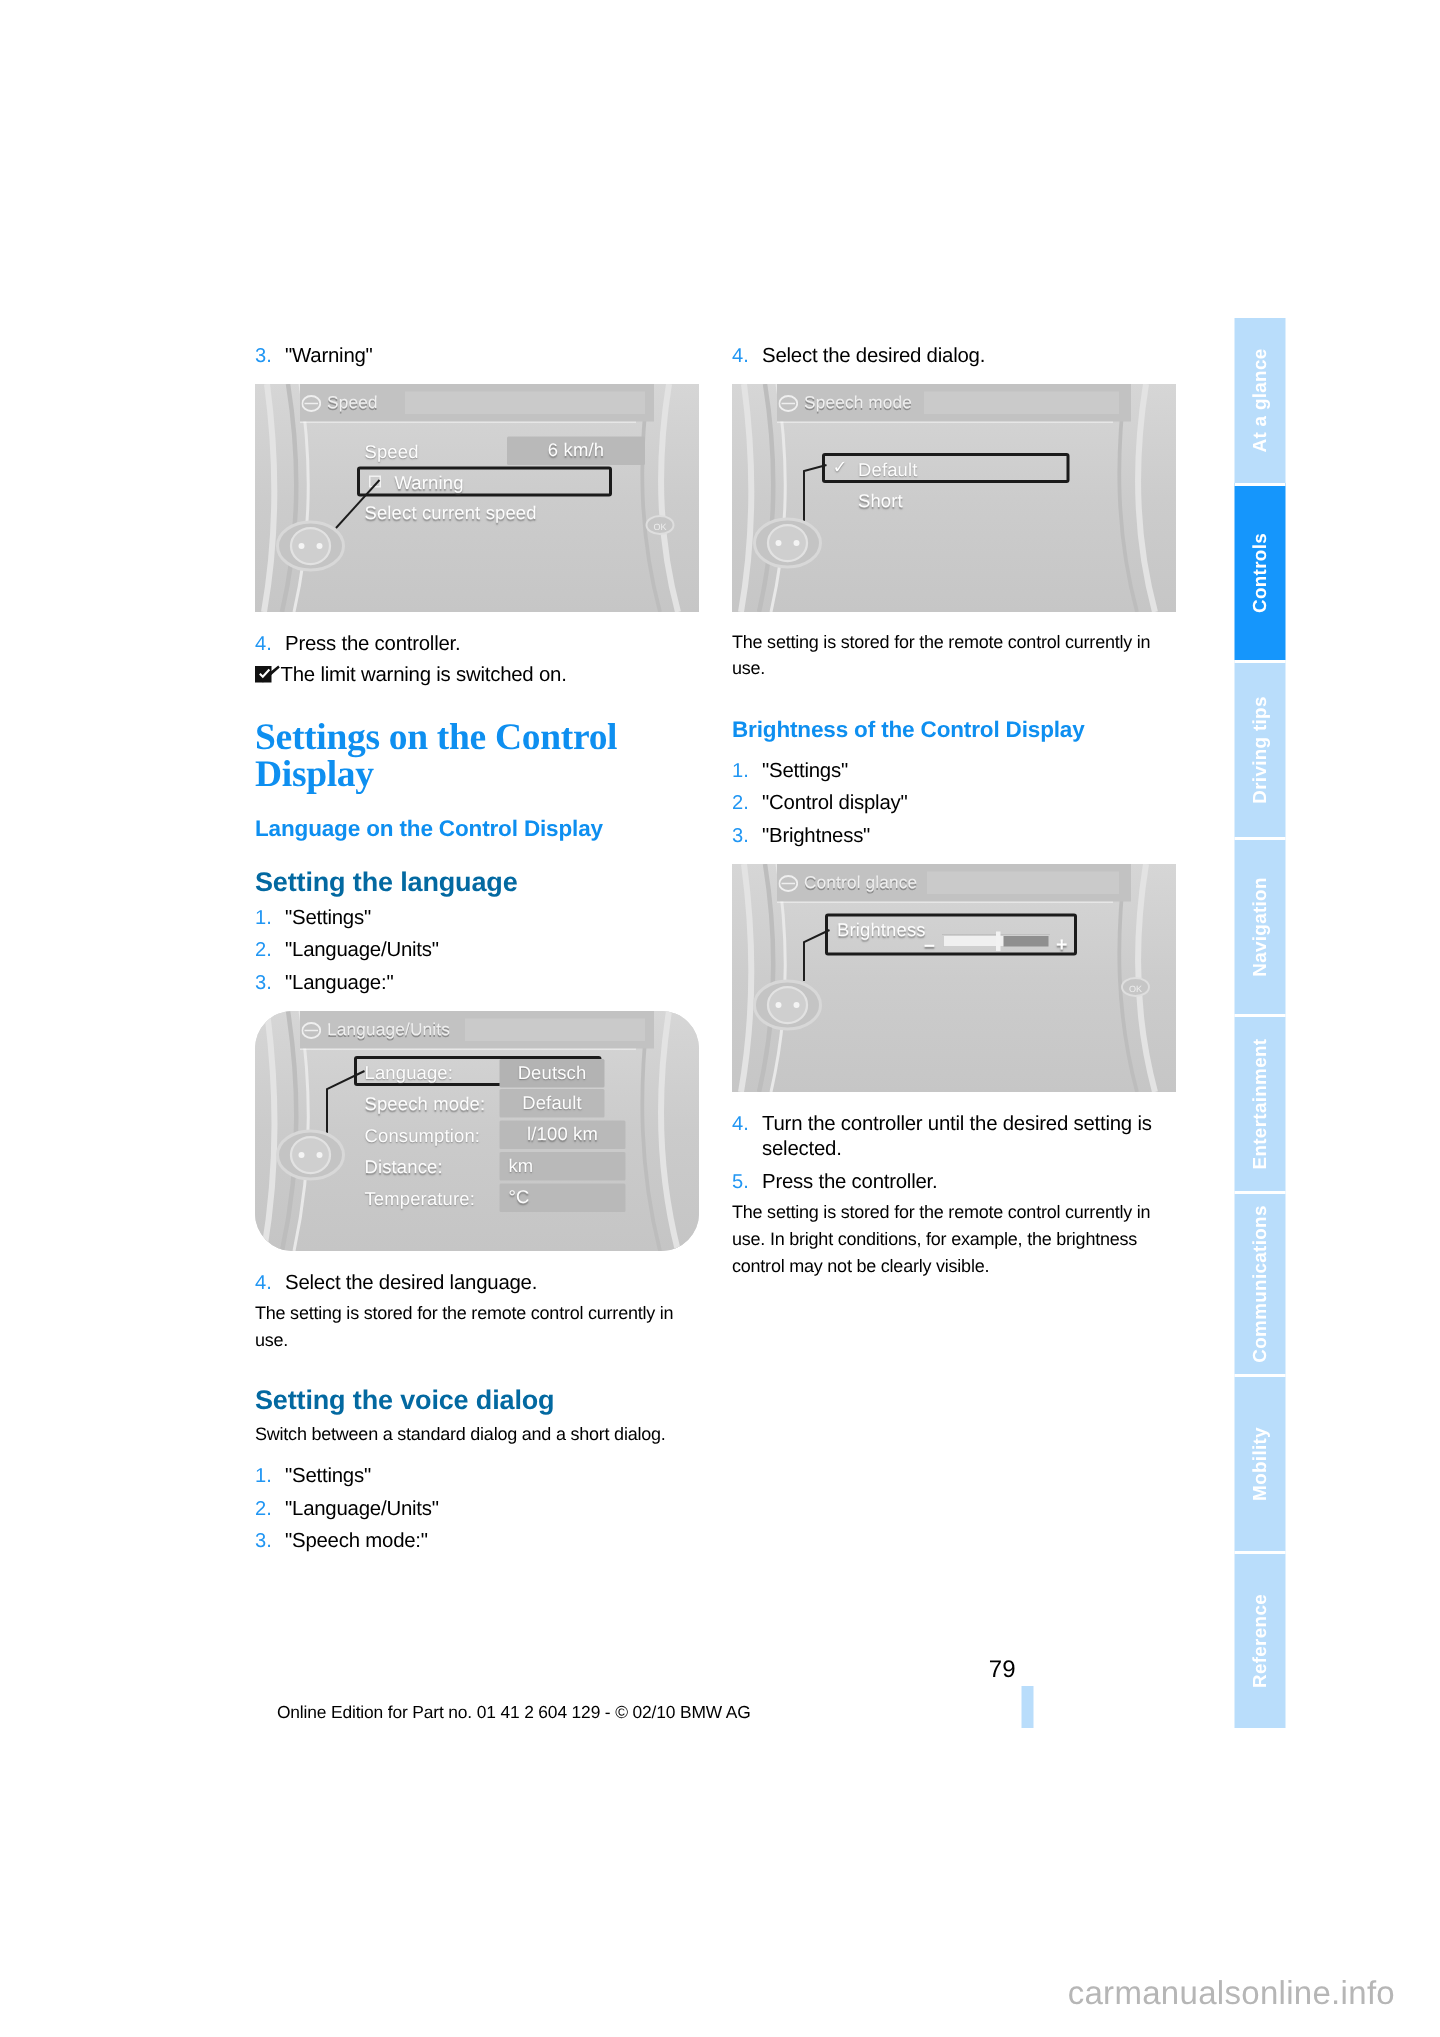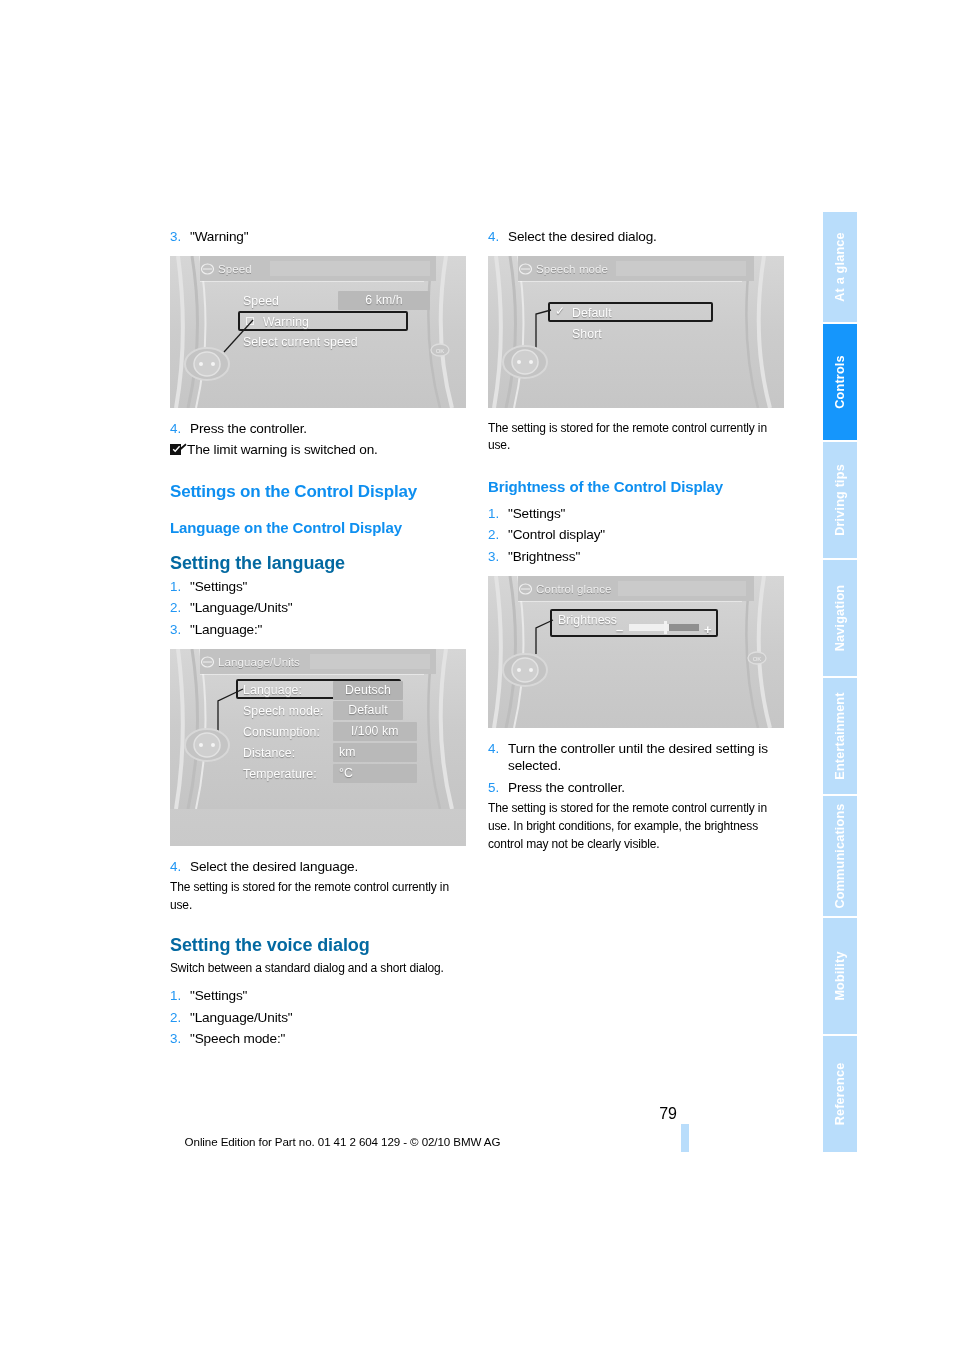--- a/index.html
+++ b/index.html
@@ -35,24 +35,25 @@
     line-height: 17.6px;
     letter-spacing: -0.15px;
   }
   .gap-s { height: 8px; }
   .gap-m { height: 13px; }
   .gap-l { height: 20px; }
 
   .h1 {
     color: #0e8ff0;
     font-weight: bold;
-    font-size: 17px;
+    font-size: 25px;
     line-height: 25px;
     margin: 0 0 6px 0;
     letter-spacing: -0.2px;
+    font-family: Liberation Serif, serif;
   }
   .h2 {
     color: #0e8ff0;
     font-weight: bold;
     font-size: 15px;
     line-height: 19px;
     margin: 0 0 9px 0;
     letter-spacing: -0.1px;
   }
   .h3 {
@@ -380,21 +381,21 @@
       <div class="step">
         <span class="step-num">2.</span>
         <span class="step-txt">"Language/Units"</span>
       </div>
       <div class="step">
         <span class="step-num">3.</span>
         <span class="step-txt">"Language:"</span>
       </div>
     </div>
 
-    <div class="idrive h-md" style="height:197px;">
+    <div class="idrive h-md" style="height:160px;border-radius:25px;">
       <svg class="bg-curves" viewBox="0 0 296 160" preserveAspectRatio="none">
         <defs>
           <linearGradient id="g2" x1="0" y1="0" x2="0" y2="1">
             <stop offset="0" stop-color="#d6d6d6"></stop>
               <stop offset="0.5" stop-color="#cbcbcb"></stop>
               <stop offset="1" stop-color="#c5c5c5"></stop>
           </linearGradient>
         </defs>
         <rect x="0" y="0" width="296" height="160" fill="url(#g2)"></rect>
         <path d="M8,0 C14,48 16,100 6,160" stroke="#e3e3e3" stroke-width="4" fill="none"></path>
@@ -635,14 +636,15 @@
       <span class="lbl">Mobility</span>
     </div>
     <div class="tab" style="height:118px;">
       <span class="lbl">Reference</span>
     </div>
   </div>
 
   <div class="pagenum">79</div>
   <div class="pagemark"></div>
   <div class="footline">Online Edition for Part no. 01 41 2 604 129 - © 02/10 BMW AG</div>
+  <div class="watermark">carmanualsonline.info</div>
 
 </div>
 
 </body></html>

